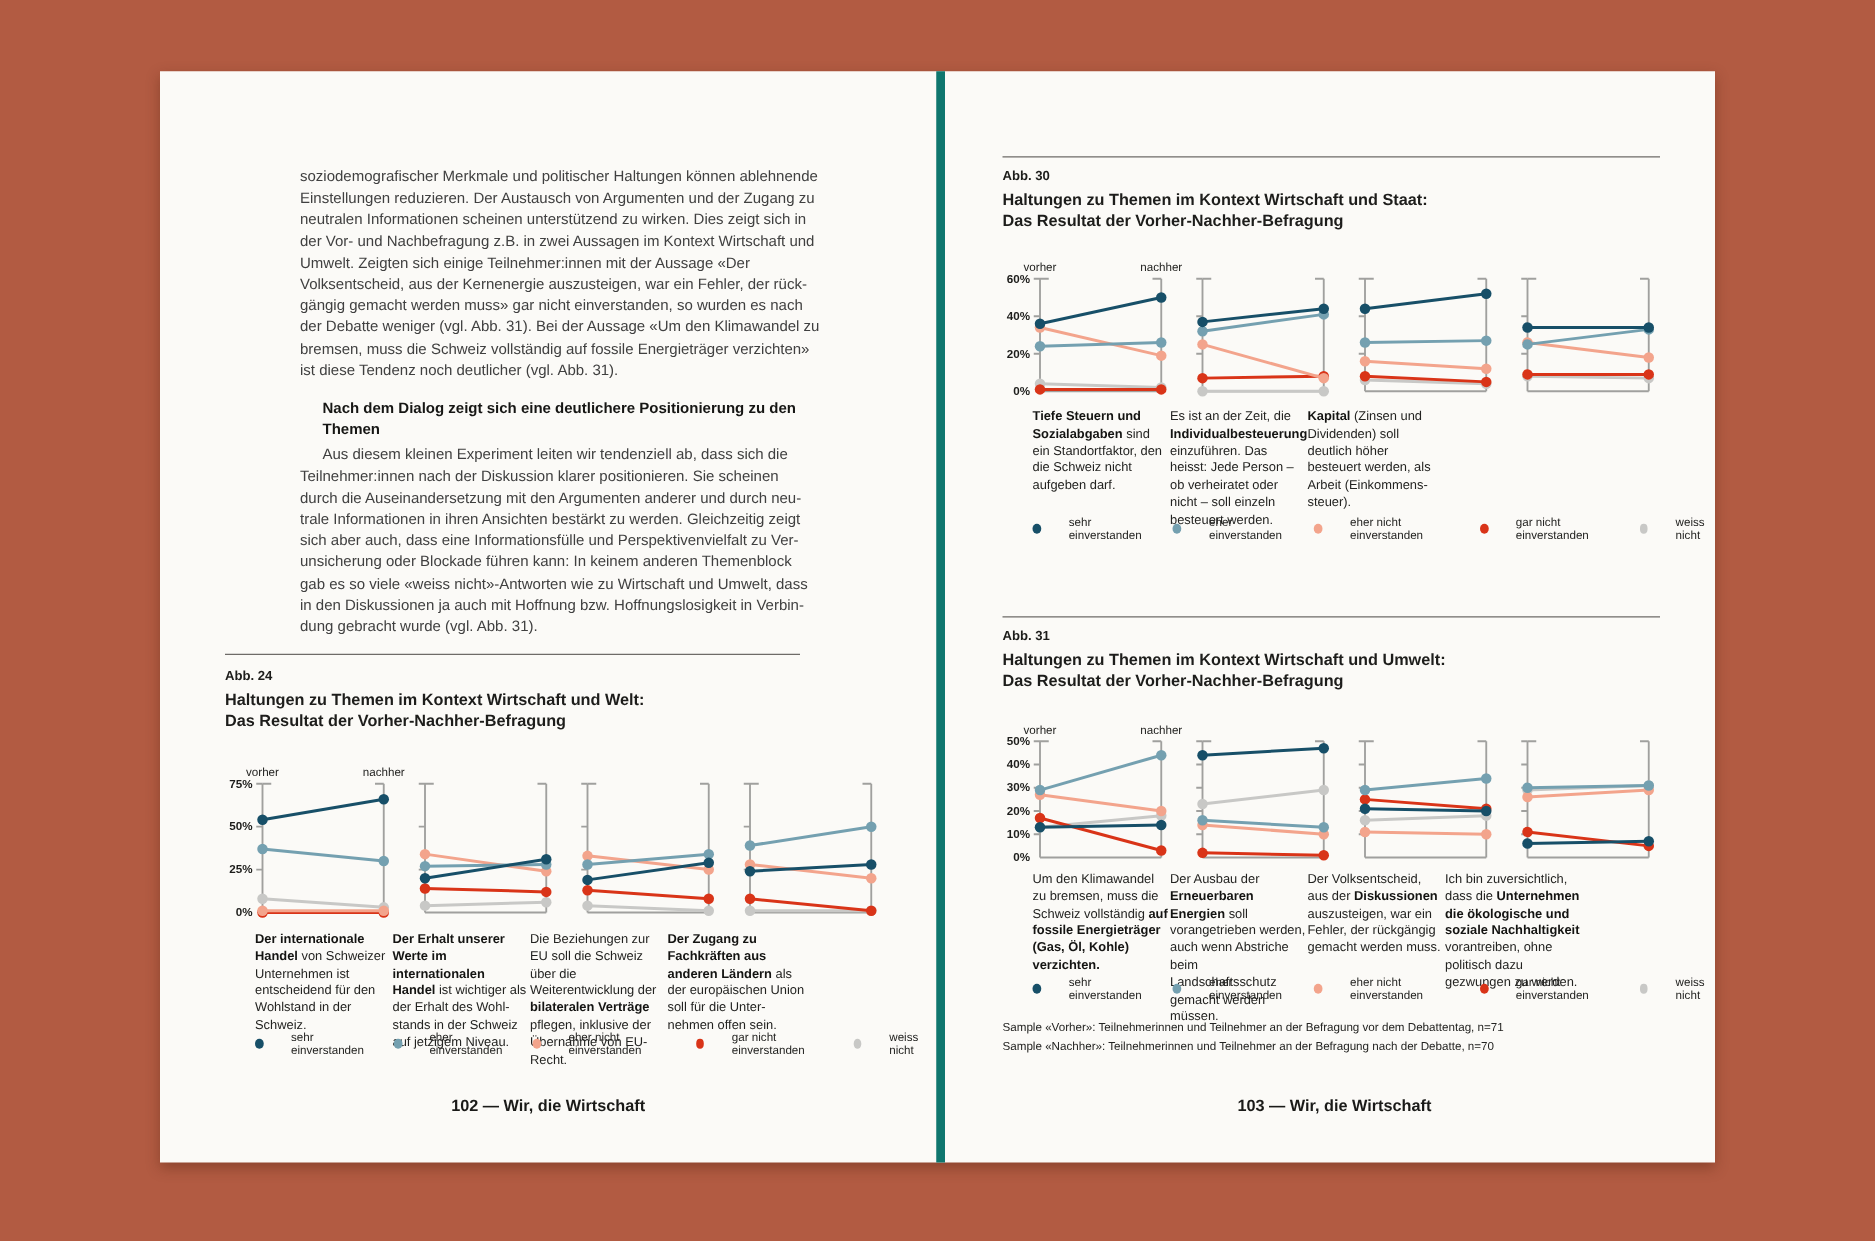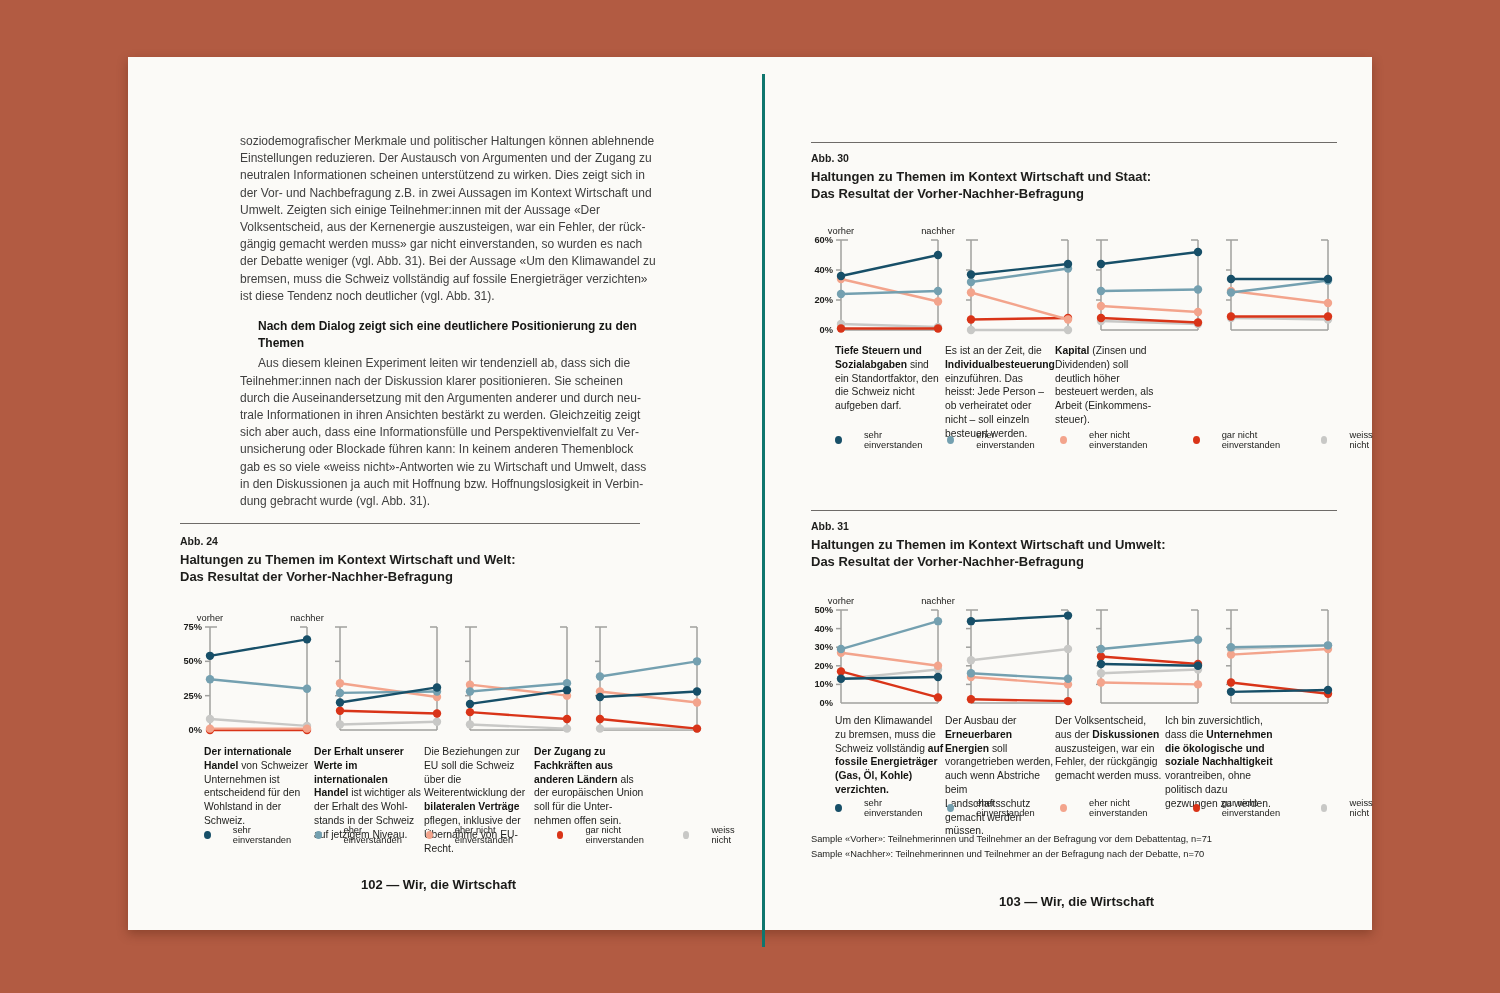--- a/index.html
+++ b/index.html
@@ -9,21 +9,21 @@
     font-family:"Liberation Sans", sans-serif;
     color:#1d1d1b;
   }
   .spread{
     position:absolute;left:128px;top:57px;width:1244px;height:873px;
     background:#fbfaf7;
     box-shadow:0 4px 10px rgba(70,25,8,.35);
   }
   .page{position:absolute;top:0;width:621px;height:873px;}
   .pageL{left:0;}
-  .pageR{left:634px;width:623px;border-left:3px solid #0f766e;margin-top:17px;}
+  .pageR{left:621px;width:623px;border-left:7px solid #0f766e;}
   .bodycol{position:absolute;left:112px;top:76px;width:416px;}
   .bodytext{font-size:12px;line-height:17.2px;color:#404040;}
   .subhead{font-size:12px;line-height:17.2px;font-weight:bold;color:#161614;
     padding-left:18px;margin-top:13px;margin-bottom:3px;}
   .indent{text-indent:18px;}
   .figrule{position:absolute;left:52px;width:460px;height:0;border-top:1px solid #6e6b68;}
   .pageR .figrule{left:46px;width:526px;}
   .abblabel{position:absolute;left:52px;font-size:10.5px;font-weight:bold;}
   .pageR .abblabel{left:46px;}
   .figtitle{position:absolute;left:52px;font-size:13px;line-height:17px;font-weight:bold;width:520px;}

